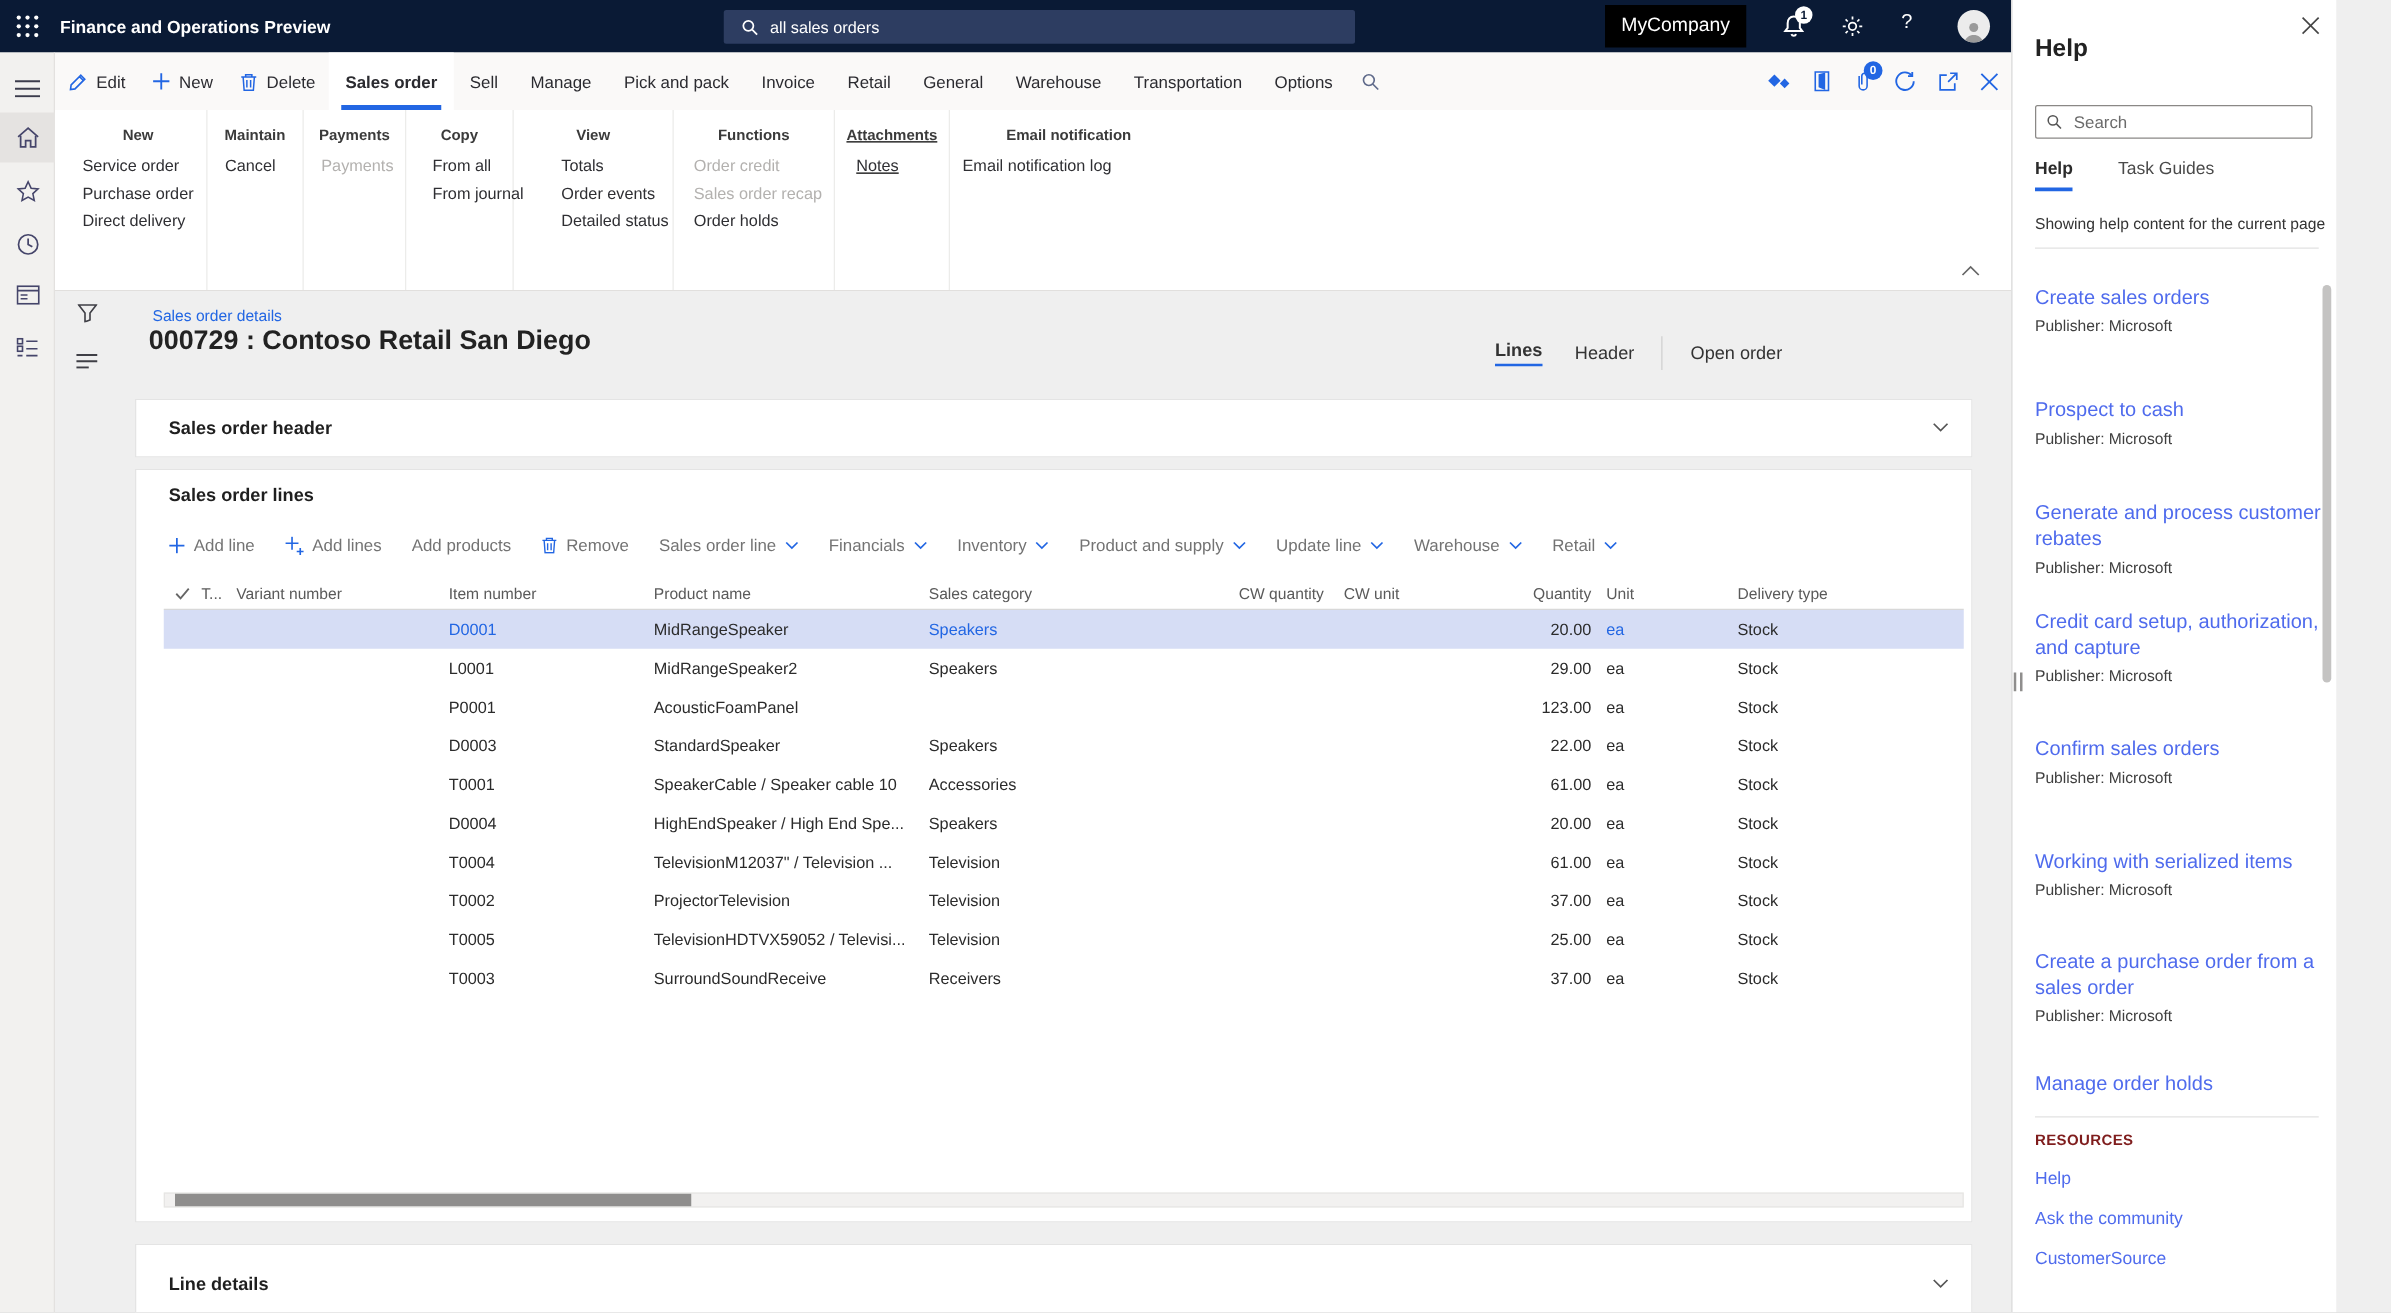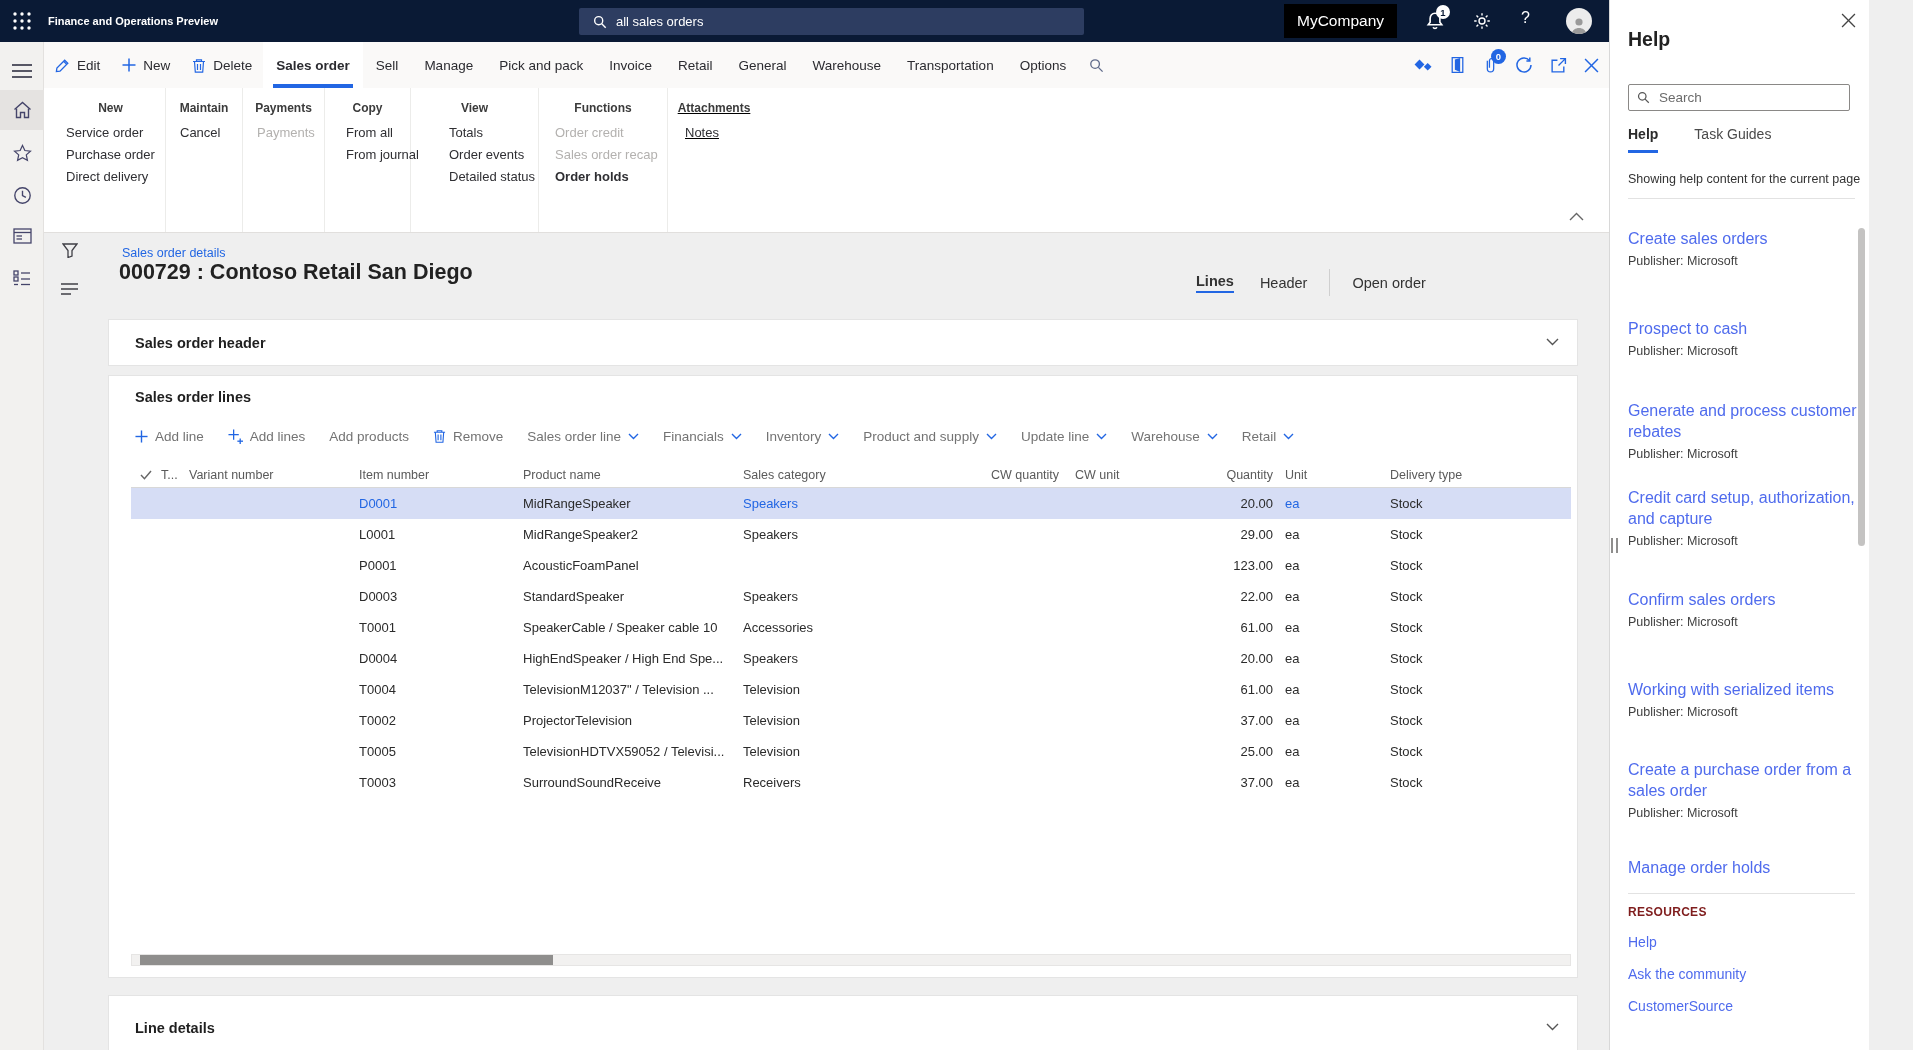--- a/index.html
+++ b/index.html
@@ -3,21 +3,21 @@
 <meta charset="utf-8">
 <style>
   html,body{margin:0;padding:0;background:#dcdcdc;}
   .screen{position:relative;width:1913px;height:1050px;background:#efefef;overflow:hidden;
     font-family:"Liberation Sans","DejaVu Sans",sans-serif;-webkit-font-smoothing:antialiased;}
   svg{display:block}
 
   
   .topbar{position:absolute;left:0;top:0;width:1609px;height:42px;background:#0a1a35;color:#fff;}
   .waffle{position:absolute;left:0;top:0;width:44px;height:42px;display:flex;align-items:center;justify-content:center;cursor:pointer}
-  .app-title{position:absolute;left:48px;top:0;height:42px;display:flex;align-items:center;font-size:11px;font-weight:700;}
+  .app-title{position:absolute;left:48px;top:0;height:42px;display:flex;align-items:center;font-size:14px;font-weight:700;}
   .tb-search{position:absolute;left:579px;top:8px;width:505px;height:27px;background:#2d3d61;border-radius:2px;
     display:flex;align-items:center;gap:9px;padding-left:14px;box-sizing:border-box;font-size:13px;color:#fff;}
   .company{position:absolute;left:1284px;top:4px;height:34px;background:#000;display:flex;align-items:center;
     padding:0 13px;font-size:15.5px;color:#fff;text-align:right;}
   .tb-ic{position:absolute;top:11px;cursor:pointer}
   .bell-badge{position:absolute;left:1436px;top:5px;width:14px;height:14px;border-radius:50%;background:#fff;
     color:#0a1a35;font-size:9.5px;font-weight:700;display:flex;align-items:center;justify-content:center;}
   .avatar{position:absolute;left:1566px;top:8px;width:26px;height:26px;border-radius:50%;background:#ececec;
     overflow:hidden;display:flex;align-items:flex-end;justify-content:center;}
 
@@ -313,25 +313,29 @@
       <div class="rb-group" style="width: 128px;">
         <div class="rb-title">View</div>
         <div class="rb-item" style="padding-left: 38px;">Totals</div>
         <div class="rb-item" style="padding-left: 38px;">Order events</div>
         <div class="rb-item" style="padding-left: 38px;">Detailed status</div>
       </div>
       <div class="rb-group" style="width: 129px;">
         <div class="rb-title">Functions</div>
         <div class="rb-item disabled" style="padding-left: 16px;">Order credit</div>
         <div class="rb-item disabled" style="padding-left: 16px;">Sales order recap</div>
-        <div class="rb-item" style="padding-left: 16px; font-weight: bold;">Order holds</div>
+        <div class="rb-item" style="padding-left: 16px;">Order holds</div>
       </div>
       <div class="rb-group" style="width: 92px; text-decoration: underline;">
         <div class="rb-title">Attachments</div>
         <div class="rb-item" style="padding-left: 17px;">Notes</div>
+      </div>
+      <div class="rb-group" style="width: 190px;">
+        <div class="rb-title">Email notification</div>
+        <div class="rb-item" style="padding-left: 10px;">Email notification log</div>
       </div>
     </div>
   <div class="ribbon-collapse" style="position:absolute;left:1569px;top:212px">
     <svg width="15" height="9" viewBox="0 0 15 9" fill="none" stroke="#666" stroke-width="1.4">
         <path d="M1 8 7.5 1.5 14 8"></path>
       </svg>
   </div>
 
   <main class="content">
     <span class="gut-ic" style="left:18px;top:10px">

